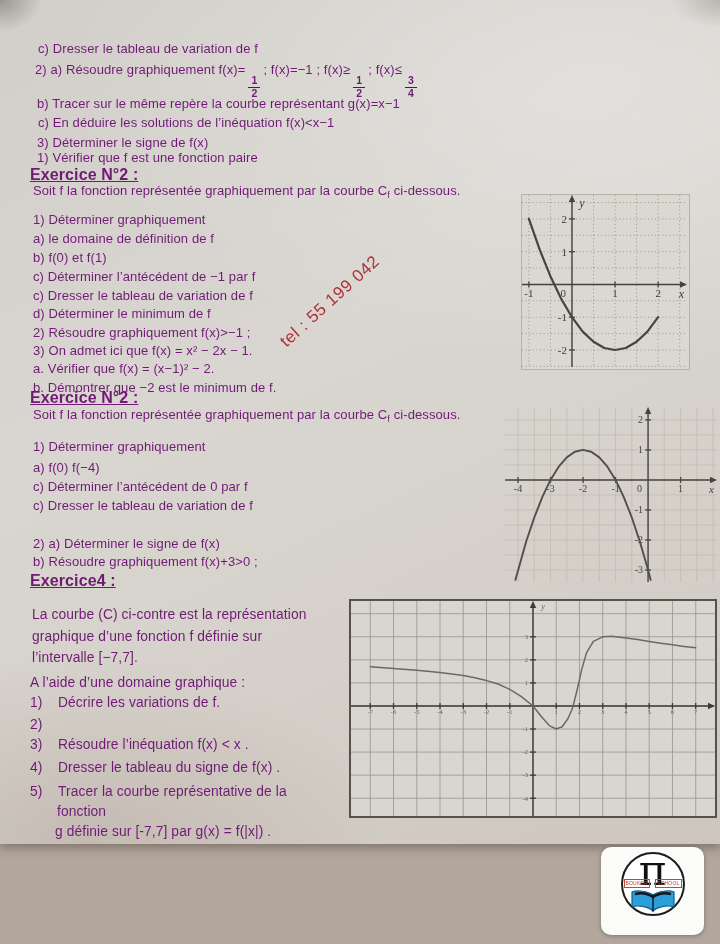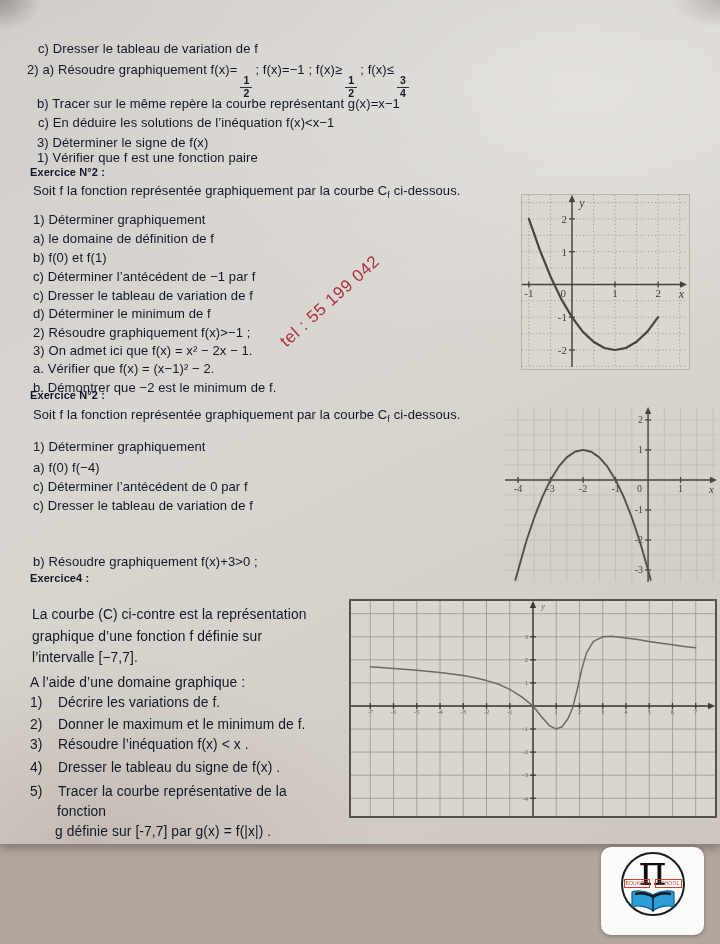--- a/index.html
+++ b/index.html
@@ -6,22 +6,22 @@
   body{width:720px;height:944px;overflow:hidden;background:#b2a69d;font-family:"Liberation Sans",sans-serif;}
   #page{position:relative;width:720px;height:944px;}
   #paper{position:absolute;left:0;top:0;width:720px;height:844px;
     background:
       radial-gradient(60px 45px at 0% 0%, rgba(70,65,60,.40), transparent 70%),
       radial-gradient(70px 40px at 100% 0%, rgba(90,85,80,.28), transparent 70%),
       radial-gradient(55% 30% at 12% 100%, rgba(140,115,105,.22), transparent 75%),
       radial-gradient(120% 55% at 80% 10%, rgba(255,255,255,.28), transparent 60%),
       linear-gradient(155deg,#d2cfca 0%,#d9d6d1 40%,#d6d2cb 65%,#cdc6be 100%);
     box-shadow:0 4px 9px rgba(55,45,40,.4);}
-  .t{position:absolute;font-size:13px;color:#0f172a;white-space:nowrap;letter-spacing:.1px;}
-  .h{font-weight:bold;font-size:11px;}
+  .t{position:absolute;font-size:13px;color:#701a75;white-space:nowrap;letter-spacing:.1px;}
+  .h{font-weight:bold;text-decoration:underline;font-size:16px;}
   .frac{display:inline-flex;flex-direction:column;align-items:center;vertical-align:-10px;line-height:1.1;font-size:10.5px;margin:0 3px;font-weight:bold;}
   .frac .num{border-bottom:1px solid #2f2e33;padding:0 3px;}
   .cfsub{font-size:9px;vertical-align:-3px;}
   .wm{position:absolute;left:283px;top:334px;transform:rotate(-42deg);transform-origin:0 50%;
       color:#b02f38;font-size:17px;letter-spacing:.6px;white-space:nowrap;}
   .graph{position:absolute;}
   #g1{left:521px;top:194px;width:167px;height:174px;background:#dbd8d1;border:1px solid #b6b3a9;}
   #g2{left:505px;top:407px;width:212px;height:175px;}
   #g3{left:349px;top:599px;width:368px;height:219px;border:2px solid #54524a;background:#d9d6cf;box-sizing:border-box;}
   .graph svg{display:block;}
@@ -33,21 +33,21 @@
   .lword.left{left:1px;} .lword.right{right:1px;}
   .book{position:absolute;left:50%;bottom:-1px;transform:translateX(-50%);}
 </style>
 </head>
 <body>
 
 <div id="page">
   <div id="paper"></div>
 
   <div class="t" style="left:38px;top:41px">c) Dresser le tableau de variation de f</div>
-  <div class="t" style="left:27px;top:62px">
+  <div class="t" style="left:35px;top:62px">
     <span>2) a) Résoudre graphiquement f(x)=</span><span class="frac">
         <span class="num">1</span>
         <span class="den">2</span>
       </span><span>; f(x)=−1 ; f(x)≥</span><span class="frac">
         <span class="num">1</span>
         <span class="den">2</span>
       </span><span>; f(x)≤</span><span class="frac">
         <span class="num">3</span>
         <span class="den">4</span>
       </span>
@@ -73,31 +73,31 @@
   <div class="t" style="left:33px;top:380px">b. Démontrer que −2 est le minimum de f.</div>
 
   <div class="t h" style="left:30px;top:389px">Exercice N°2 :</div>
   <div class="t" style="left:33px;top:407px">
     <span>Soit f la fonction représentée graphiquement par la courbe C</span><span class="cfsub">f</span><span> ci-dessous.</span>
   </div>
   <div class="t" style="left:33px;top:439px">1) Déterminer graphiquement</div>
   <div class="t" style="left:33px;top:460px">a) f(0) f(−4)</div>
   <div class="t" style="left:33px;top:479px">c) Déterminer l’antécédent de 0 par f</div>
   <div class="t" style="left:33px;top:498px">c) Dresser le tableau de variation de f</div>
+  <div class="t" style="left:33px;top:536px">2) a) Déterminer le signe de f(x)</div>
   <div class="t" style="left:33px;top:554px">b) Résoudre graphiquement f(x)+3&gt;0 ;</div>
 
   <div class="t h" style="left:30px;top:572px">Exercice4 :</div>
   <div class="t ex4" style="left:32px;top:629px">graphique d’une fonction f définie sur</div>
   <div class="t ex4" style="left:32px;top:607px">La courbe (C) ci-contre est la représentation</div>
   <div class="t ex4" style="left:32px;top:650px">l’intervalle [−7,7].</div>
   <div class="t ex4" style="left:30px;top:675px">A l’aide d’une domaine graphique :</div>
   <div class="t ex4" style="left:30px;top:695px">1)</div>
   <div class="t ex4" style="left:58px;top:695px">Décrire les variations de f.</div>
   <div class="t ex4" style="left:30px;top:717px">2)</div>
-  <div class="t ex4" style="left:58px;top:717px">Donner le maximum et le minimum de f.</div>
   <div class="t ex4" style="left:30px;top:737px">3)</div>
   <div class="t ex4" style="left:58px;top:737px">Résoudre l’inéquation f(x) &lt; x .</div>
   <div class="t ex4" style="left:30px;top:760px">4)</div>
   <div class="t ex4" style="left:58px;top:760px">Dresser le tableau du signe de f(x) .</div>
   <div class="t ex4" style="left:30px;top:784px">5)</div>
   <div class="t ex4" style="left:58px;top:784px">Tracer la courbe représentative de la</div>
   <div class="t ex4" style="left:57px;top:804px">fonction</div>
   <div class="t ex4" style="left:55px;top:824px">g définie sur [-7,7] par g(x) = f(|x|) .</div>
 
   <div class="wm">tel : 55 199 042</div>

